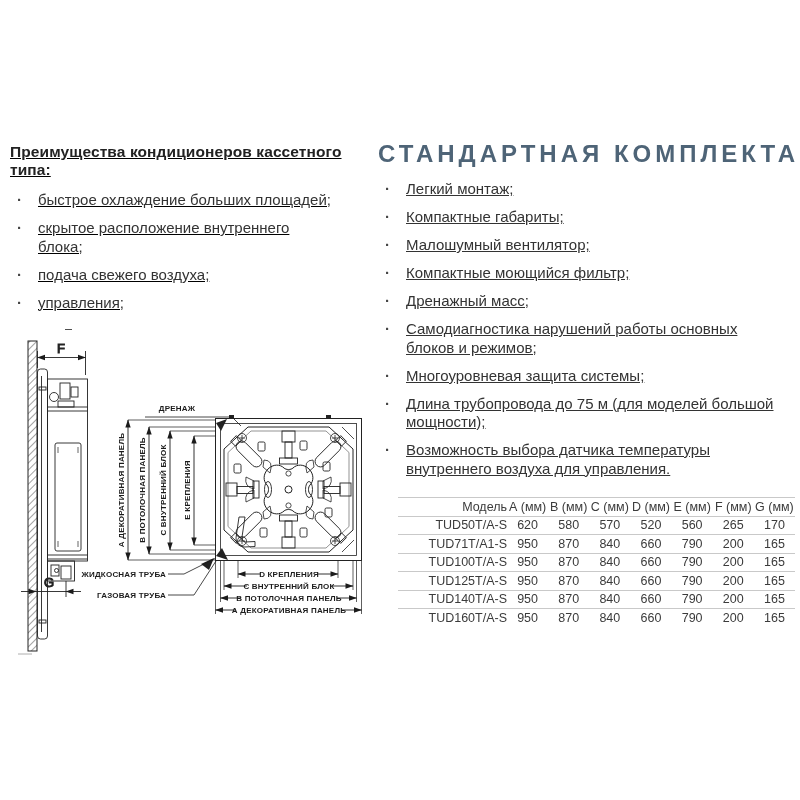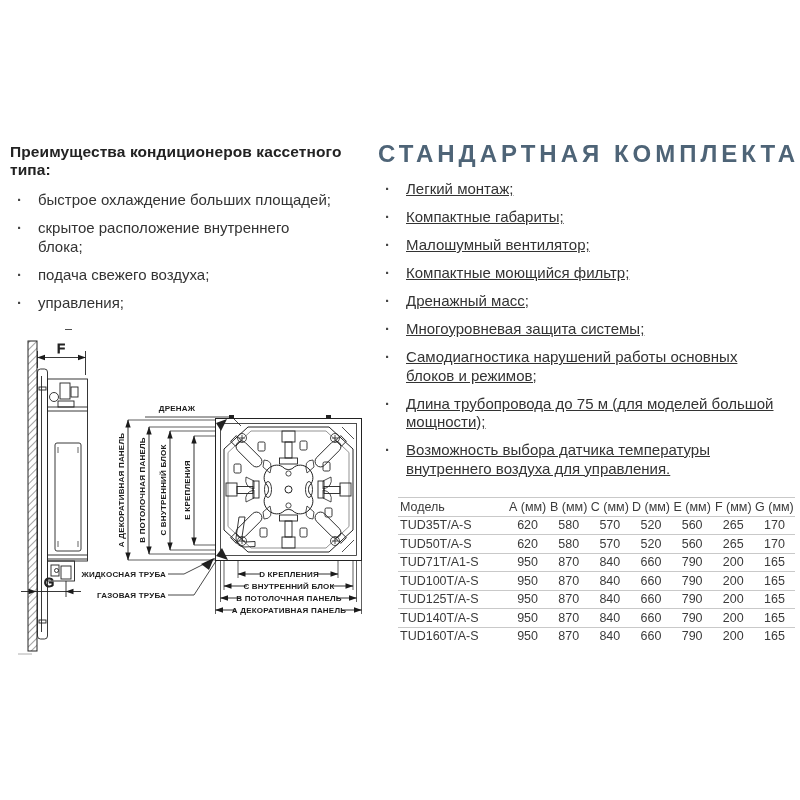--- a/index.html
+++ b/index.html
@@ -1,20 +1,20 @@
 <!DOCTYPE html>
 <html><head>
 <meta charset="utf-8">
 <style>
   html,body{margin:0;padding:0;background:#fff;width:800px;height:800px;overflow:hidden;
     font-family:"Liberation Sans","DejaVu Sans",sans-serif;-webkit-font-smoothing:antialiased;}
   .page{position:relative;width:800px;height:800px;background:#fff;}
 
   
-  .advantages{position:absolute;left:10px;top:143px;width:362px;}
+  .advantages{position:absolute;left:10px;top:143px;width:362px;text-decoration:underline;}
   .adv-title{font-size:15.5px;font-weight:700;color:#222;margin:0 0 12px 0;letter-spacing:.1px;}
   ul.bullets{list-style:none;margin:0;padding:0;}
   ul.bullets li{position:relative;padding-left:28px;margin:0 0 9.5px 0;font-size:15px;
     line-height:18.5px;color:#333;}
   ul.bullets li::before{content:"\00B7";position:absolute;left:7px;top:0;color:#444;font-weight:700;}
   .advantages ul.bullets li{max-width:300px;}
 
   
   .standard{position:absolute;left:378px;top:140px;width:420px;}
   .std-title{font-size:24px;font-weight:700;letter-spacing:4px;margin:0 0 12px 0;white-space:nowrap;}
@@ -26,21 +26,21 @@
   .diagram svg text{font-family:"Liberation Sans","DejaVu Sans",sans-serif;fill:#1b1b1b;}
   .dim-label{font-size:8px;font-weight:700;letter-spacing:.2px;}
   .dim-letter{font-size:13px;font-weight:400;}
 
   
   .spec-table{position:absolute;left:398px;top:497px;width:397px;}
   table{width:100%;border-collapse:collapse;font-size:12.5px;color:#3b3b3b;table-layout:fixed;}
   th,td{border-top:1px solid #c9c9c9;font-weight:400;text-align:center;padding:1px 0;height:15.5px;
     white-space:nowrap;overflow:hidden;}
   th{color:#3b3b3b;}
-  th.model,td.model{text-align:left;width:107px;padding-left:2px;}
+  th.model,td.model{text-align:right;width:107px;padding-left:2px;}
 </style>
 </head>
 <body>
 
 <div class="page">
 
   <section class="advantages">
     <h1 class="adv-title">Преимущества кондиционеров кассетного типа:</h1>
     <ul class="bullets">
         <li>быстрое охлаждение больших площадей;</li>
@@ -51,22 +51,22 @@
   </section>
 
   <section class="standard">
     <h2 class="std-title" style="color: rgb(78, 100, 119);">СТАНДАРТНАЯ КОМПЛЕКТАЦИЯ</h2>
     <ul class="bullets">
         <li>Легкий монтаж;</li>
         <li>Компактные габариты;</li>
         <li>Малошумный вентилятор;</li>
         <li>Компактные моющийся фильтр;</li>
         <li>Дренажный масс;</li>
+        <li>Самодиагностика нарушений работы основных блоков и режимов;</li>
         <li>Многоуровневая защита системы;</li>
-        <li>Самодиагностика нарушений работы основных блоков и режимов;</li>
         <li>Длина трубопровода до 75 м (для моделей большой мощности);</li>
         <li>Возможность выбора датчика температуры внутреннего воздуха для управления.</li>
       </ul>
   </section>
 
   <div class="diagram">
     <svg viewBox="0 0 380 334">
       <defs>
         <marker id="arr" viewBox="0 0 10 8" refX="9.5" refY="4" markerWidth="9" markerHeight="7" orient="auto-start-reverse">
           <path d="M10,4 L0,0.6 L0,7.4 Z" fill="#1b1b1b"></path>
@@ -288,30 +288,20 @@
             <th>B (мм)</th>
             <th>C (мм)</th>
             <th>D (мм)</th>
             <th>E (мм)</th>
             <th>F (мм)</th>
             <th>G (мм)</th>
           </tr>
       </thead>
       <tbody>
           <tr>
-            <td class="model">TUD35T/A-S</td>
-            <td>620</td>
-            <td>580</td>
-            <td>570</td>
-            <td>520</td>
-            <td>560</td>
-            <td>265</td>
-            <td>170</td>
-          </tr>
-          <tr>
             <td class="model">TUD50T/A-S</td>
             <td>620</td>
             <td>580</td>
             <td>570</td>
             <td>520</td>
             <td>560</td>
             <td>265</td>
             <td>170</td>
           </tr>
           <tr>

